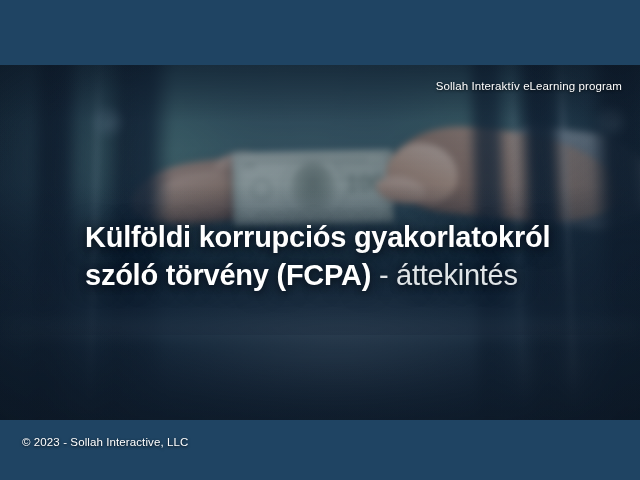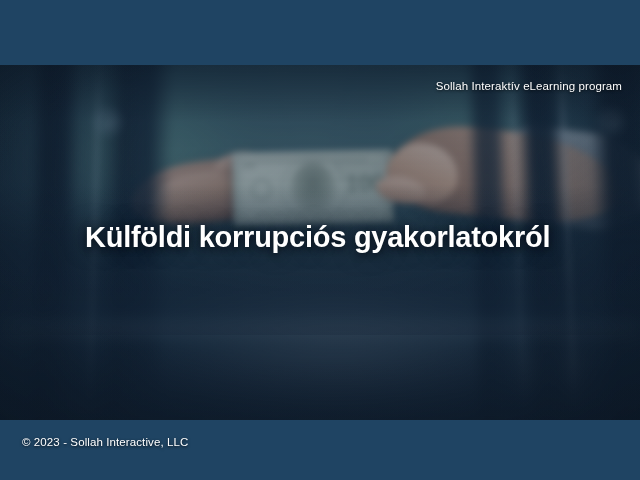--- a/index.html
+++ b/index.html
@@ -419,17 +419,18 @@
     <div class="grade2"></div>
   </div>
 
   <div class="band top"></div>
   <div class="band bottom"></div>
 
   <div id="eyebrow">Sollah Interaktív eLearning program</div>
 
   <div id="headline">
     <div class="hl-line">Külföldi korrupciós gyakorlatokról</div>
+    <div class="hl-line"><span>szóló törvény (FCPA)</span><span class="hl-sub"> - áttekintés</span></div>
   </div>
 
   <div id="copyright">© 2023 - Sollah Interactive, LLC</div>
 
 </div>
 
 </body></html>

